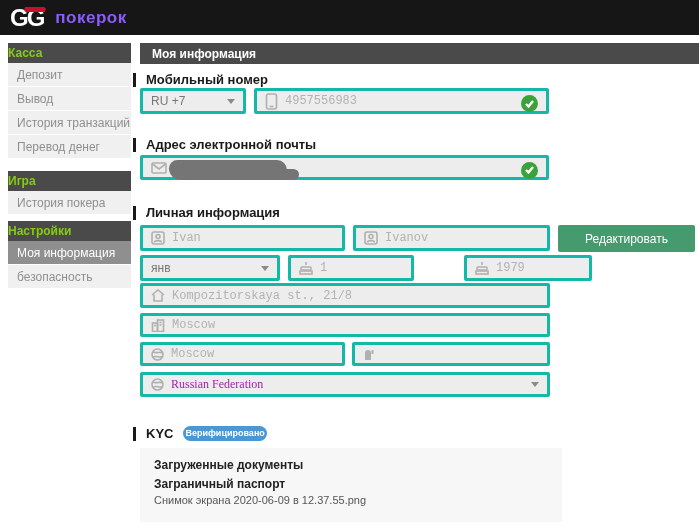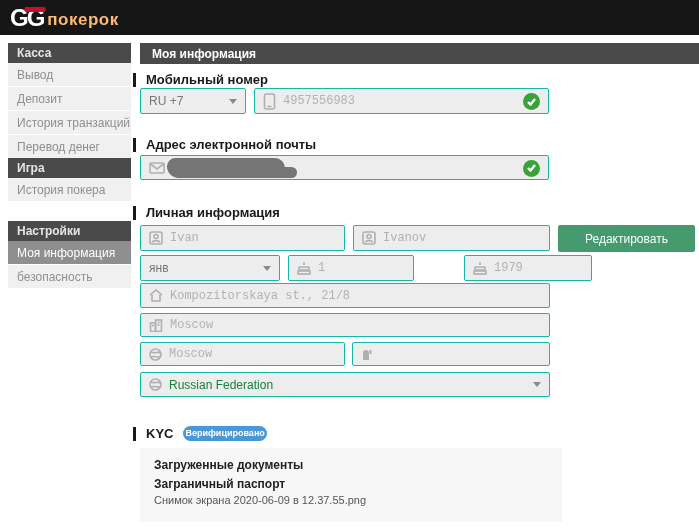--- a/index.html
+++ b/index.html
@@ -8,37 +8,37 @@
     font-family:"Liberation Sans", sans-serif;
     background:#ffffff;
     position:relative;
     overflow:hidden;
   }
   
   .topbar {
     position:absolute; left:0; top:0; width:699px; height:35px;
     background:#161616; display:flex; align-items:center; padding-left:10px;
   }
-  .logo { display:flex; align-items:flex-end; position:relative; }
+  .logo { display:flex; align-items:center; position:relative; }
   .logo-gg {
     color:#ffffff; font-weight:bold; font-size:24px; letter-spacing:-2px;
     position:relative; line-height:1;
   }
   .logo-accent {
     position:absolute; left:14px; top:1px; width:22px; height:5px;
     background:#c8102e; border-radius:0 4px 0 4px; transform:skewX(-25deg);
   }
   .logo-word {
-    color:#fdba74; font-weight:bold; font-size:17px; letter-spacing:0.5px; margin-left:4px;
+    color:#8b5cf6; font-weight:bold; font-size:17px; letter-spacing:0.5px; margin-left:12px;
   }
   
   .side-group { position:absolute; left:8px; width:123px; }
   .side-head {
-    background:#4a4a4a; color:#e5e5e5; font-size:12px; font-weight:bold;
-    height:20px; display:flex; align-items:center; padding-left:9px;
+    background:#4a4a4a; color:#84cc16; font-size:12px; font-weight:bold;
+    height:20px; display:flex; align-items:center; padding-left:0;
   }
   .side-item {
     background:#f0f0f0; color:#8f8f8f; font-size:12px;
     height:24px; display:flex; align-items:center; padding-left:9px;
     border-bottom:1px solid #ffffff; cursor:pointer;
   }
   .side-item.selected { background:#8f8f8f; color:#ffffff; }
   
   .main-head {
     position:absolute; left:140px; top:43px; width:559px; height:21px;
@@ -47,31 +47,31 @@
   }
   .sec-title {
     position:absolute; left:133px; display:flex; align-items:center;
     font-size:13px; font-weight:bold; color:#1a1a1a;
   }
   .sec-title .bar {
     width:3px; height:14px; background:#1a1a1a; margin-right:10px; display:inline-block;
   }
   .field {
     position:absolute; height:26px; background:#ededed;
-    border:1px solid #14b8a6; border-radius:2px;
+    border:3px solid #14b8a6; border-radius:2px;
     display:flex; align-items:center; padding:0 8px; gap:7px;
   }
   .field input {
     border:none; background:transparent; outline:none; width:100%;
     font-family:Liberation Mono, monospace; font-size:12px; color:#8f8f8f;
   }
   .field input::placeholder { color:#b2b2b2; opacity:1; }
   .sel { cursor:pointer; }
   .sel .val { font-size:12px; color:#777; flex:1; }
-  .sel .val.dark { color:#15803d; }
+  .sel .val.dark { color:#a21caf;font-family:Liberation Serif, serif; }
   .chev {
     width:0; height:0; border-left:4px solid transparent; border-right:4px solid transparent;
     border-top:5px solid #8a8a8a; margin-left:auto;
   }
   .icon { flex:0 0 auto; display:flex; align-items:center; }
   .icon svg { stroke:#b0b0b0; fill:none; stroke-width:1.6; }
   .check {
     width:17px; height:17px; border-radius:50%; background:#3aa23a;
     display:flex; align-items:center; justify-content:center;
     position:absolute; right:8px; top:4px;
@@ -111,26 +111,26 @@
 <div class="topbar">
   <div class="logo">
     <span class="logo-gg">GG</span>
     <span class="logo-accent"></span>
     <span class="logo-word">покерок</span>
   </div>
 </div>
 
 <div class="side-group" style="top:43px">
   <div class="side-head">Касса</div>
+  <div class="side-item">Депозит</div>
   <div class="side-item">Вывод</div>
-  <div class="side-item">Депозит</div>
   <div class="side-item">История транзакций</div>
   <div class="side-item">Перевод денег</div>
 </div>
-<div class="side-group" style="top:158px">
+<div class="side-group" style="top:171px">
   <div class="side-head">Игра</div>
   <div class="side-item">История покера</div>
 </div>
 <div class="side-group" style="top:221px">
   <div class="side-head">Настройки</div>
   <div class="side-item selected">Моя информация</div>
   <div class="side-item">безопасность</div>
 </div>
 
 <div class="main-head">Моя информация</div>

